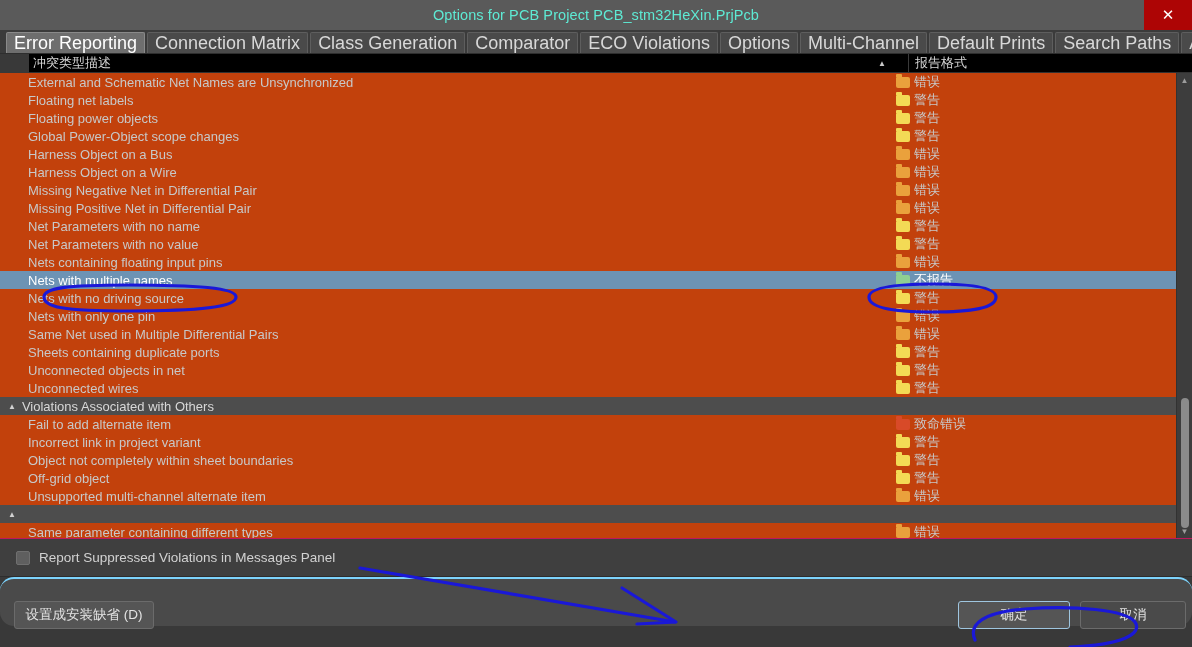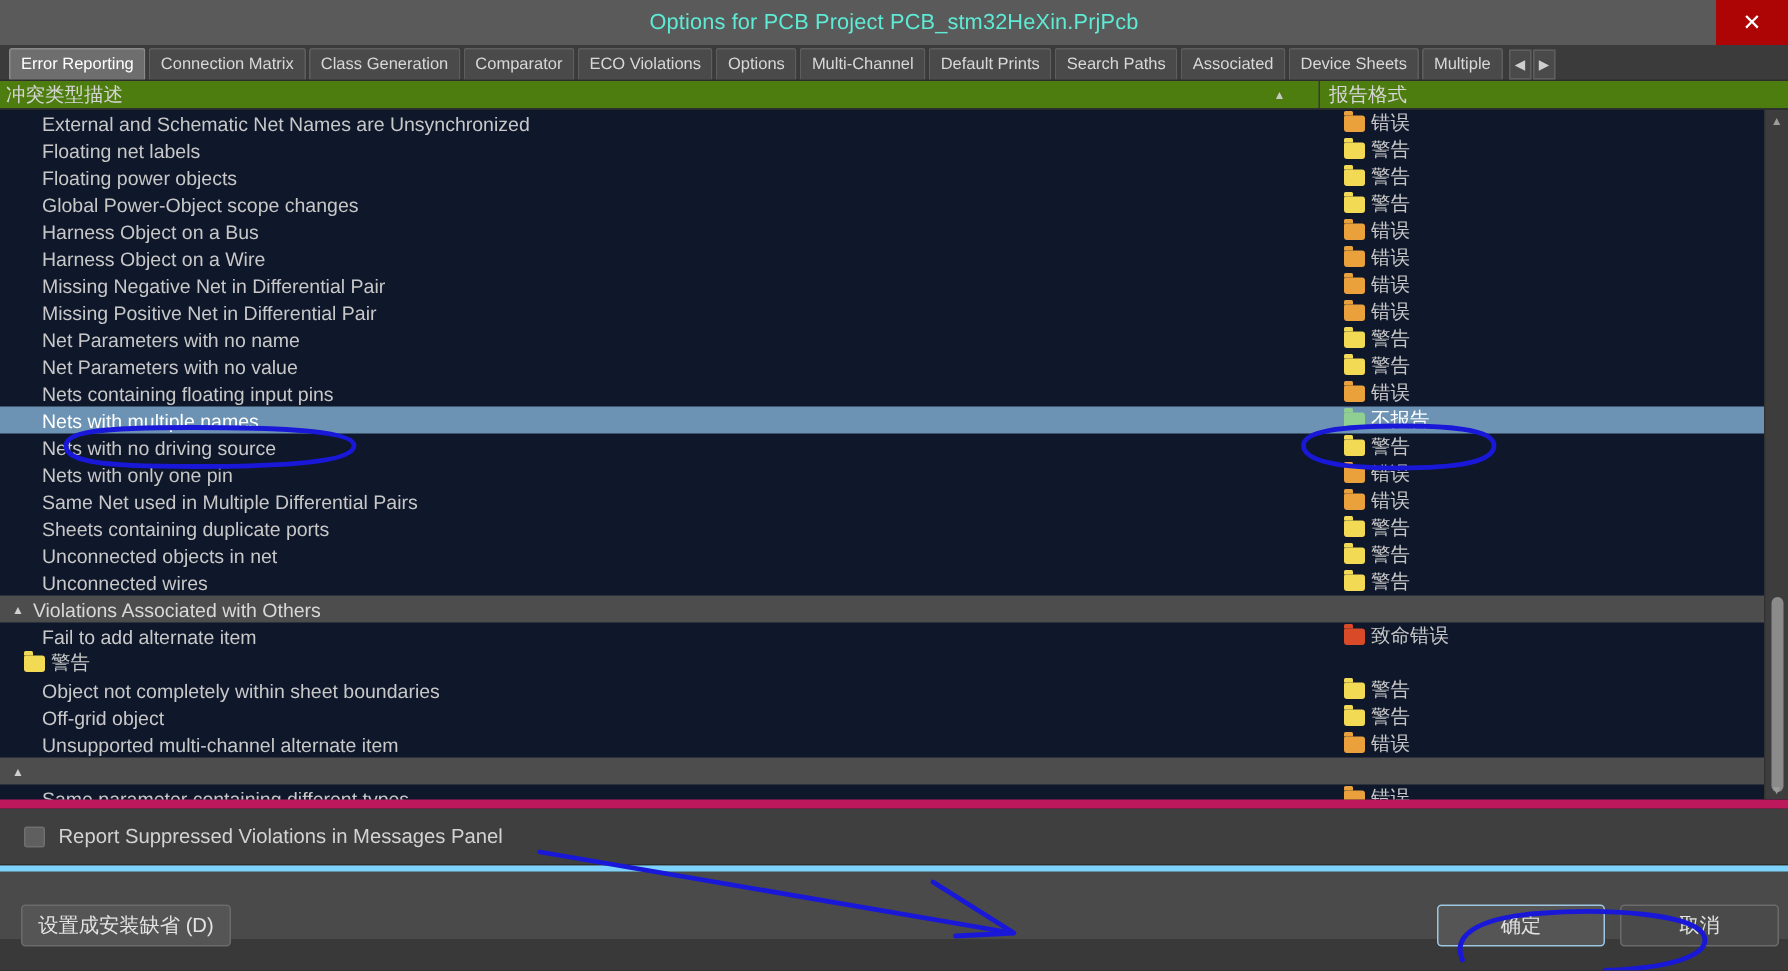--- a/index.html
+++ b/index.html
@@ -51,21 +51,21 @@
     align-items: flex-end;
     padding-left: 6px;
     border-bottom: 1px solid #2e2e2e;
   }
   .tab {
     height: 21px;
     padding: 0 7px;
     margin-right: 2px;
     display: flex;
     align-items: center;
-    font-size: 11px;
+    font-size: 18px;
     color: #d8d8d8;
     background: #4a4a4a;
     border: 1px solid #5e5e5e;
     border-bottom: none;
     border-radius: 2px 2px 0 0;
     white-space: nowrap;
     cursor: pointer;
   }
   .tab.active {
     background: #6e6e6e;
@@ -85,24 +85,25 @@
     font-size: 9px;
     display: flex; align-items: center; justify-content: center;
     cursor: pointer;
   }
   .tab-arrow + .tab-arrow { margin-left: 1px; }
 
   
   .grid-header {
     display: flex;
     height: 19px;
-    background: #4d7c0f;
+    background: #000000;
     border-bottom: 1px solid #313131;
     font-size: 13px;
     color: #d6d6d6;
+    margin-left: 29px;
   }
   .gh-col1 {
     width: 880px;
     padding-left: 4px;
     display: flex; align-items: center;
     border-right: 1px solid #3a3a3a;
     position: relative;
     cursor: pointer;
   }
   .gh-sort {
@@ -115,22 +116,22 @@
     flex: 1;
     padding-left: 6px;
     display: flex; align-items: center;
     cursor: pointer;
   }
 
   
   .grid-wrap {
     position: relative;
     height: 466px;
-    background: #0f172a;
-    border-bottom: 6px solid #be185d;
+    background: #c2410c;
+    border-bottom: 1px solid #be185d;
     overflow: hidden;
   }
   .grid-body {
     position: absolute;
     left: 0; top: 0;
     width: 1176px;
   }
   .row {
     display: flex;
     height: 18px;
@@ -236,21 +237,22 @@
   .check-label {
     font-size: 13.5px;
     color: #d2d2d2;
   }
 
   
   .footer {
     position: relative;
     height: 49px;
     background: #4a4a4a;
-    border-top: 4px solid #7dd3fc;
+    border-top: 2px solid #7dd3fc;
+    border-radius: 14px;
   }
   .btn {
     position: absolute;
     height: 28px;
     background: #555555;
     border: 1px solid #6b6b6b;
     border-radius: 3px;
     color: #e3e3e3;
     font-size: 13.5px;
     display: flex; align-items: center; justify-content: center;
@@ -500,20 +502,23 @@
         <div class="row">
           <div class="name">
             <span>Fail to add alternate item</span>
           </div>
           <div class="val">
             <span class="folder" style="background: rgb(216, 74, 40);"></span>
             <span>致命错误</span>
           </div>
         </div>
         <div class="row">
+          <div class="name">
+            <span>Incorrect link in project variant</span>
+          </div>
           <div class="val">
             <span class="folder" style="background: rgb(243, 218, 85);"></span>
             <span>警告</span>
           </div>
         </div>
         <div class="row">
           <div class="name">
             <span>Object not completely within sheet boundaries</span>
           </div>
           <div class="val">

